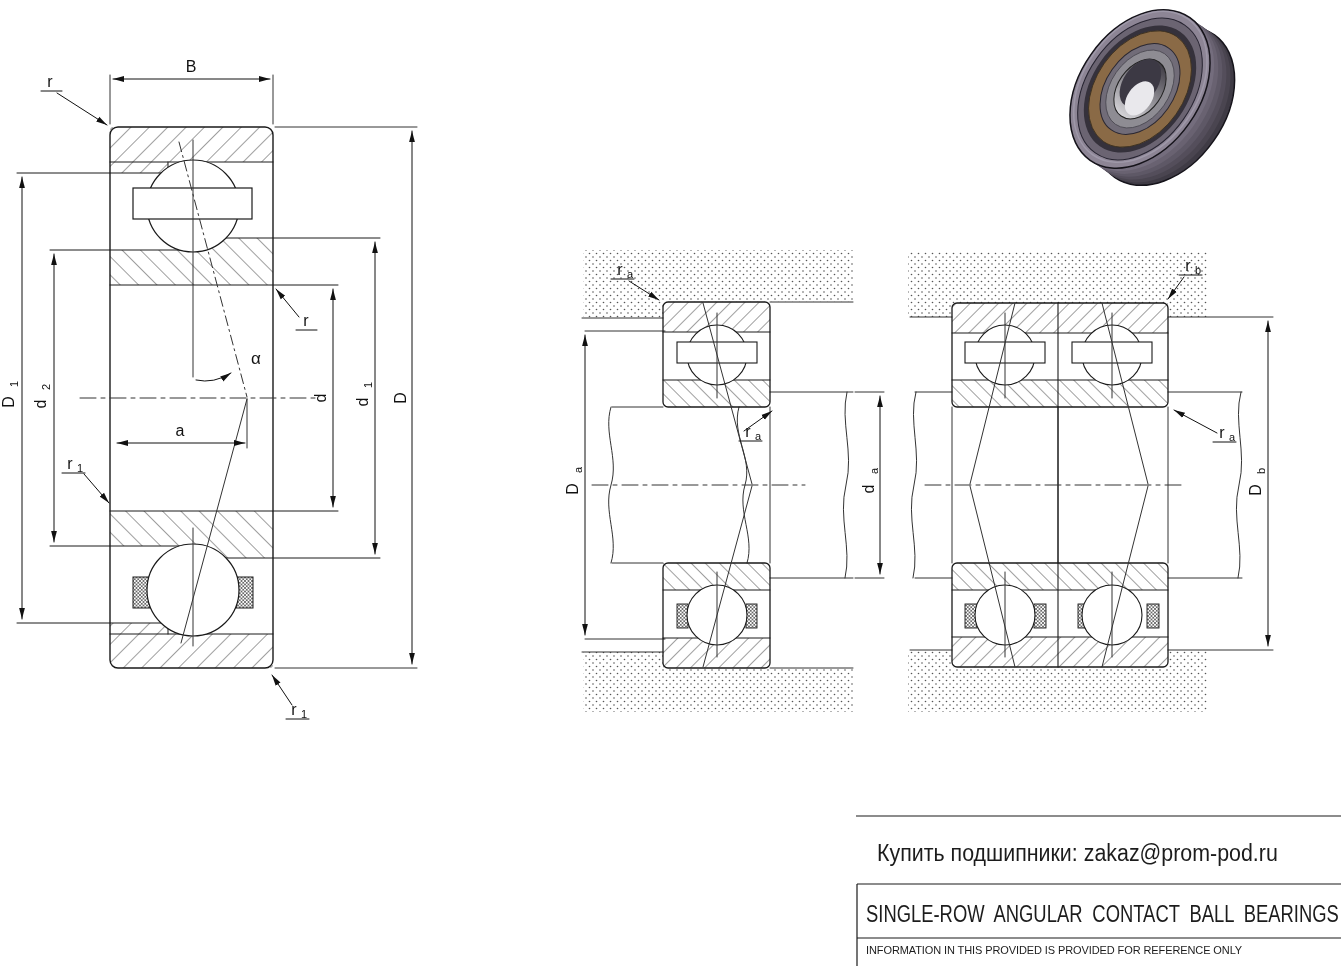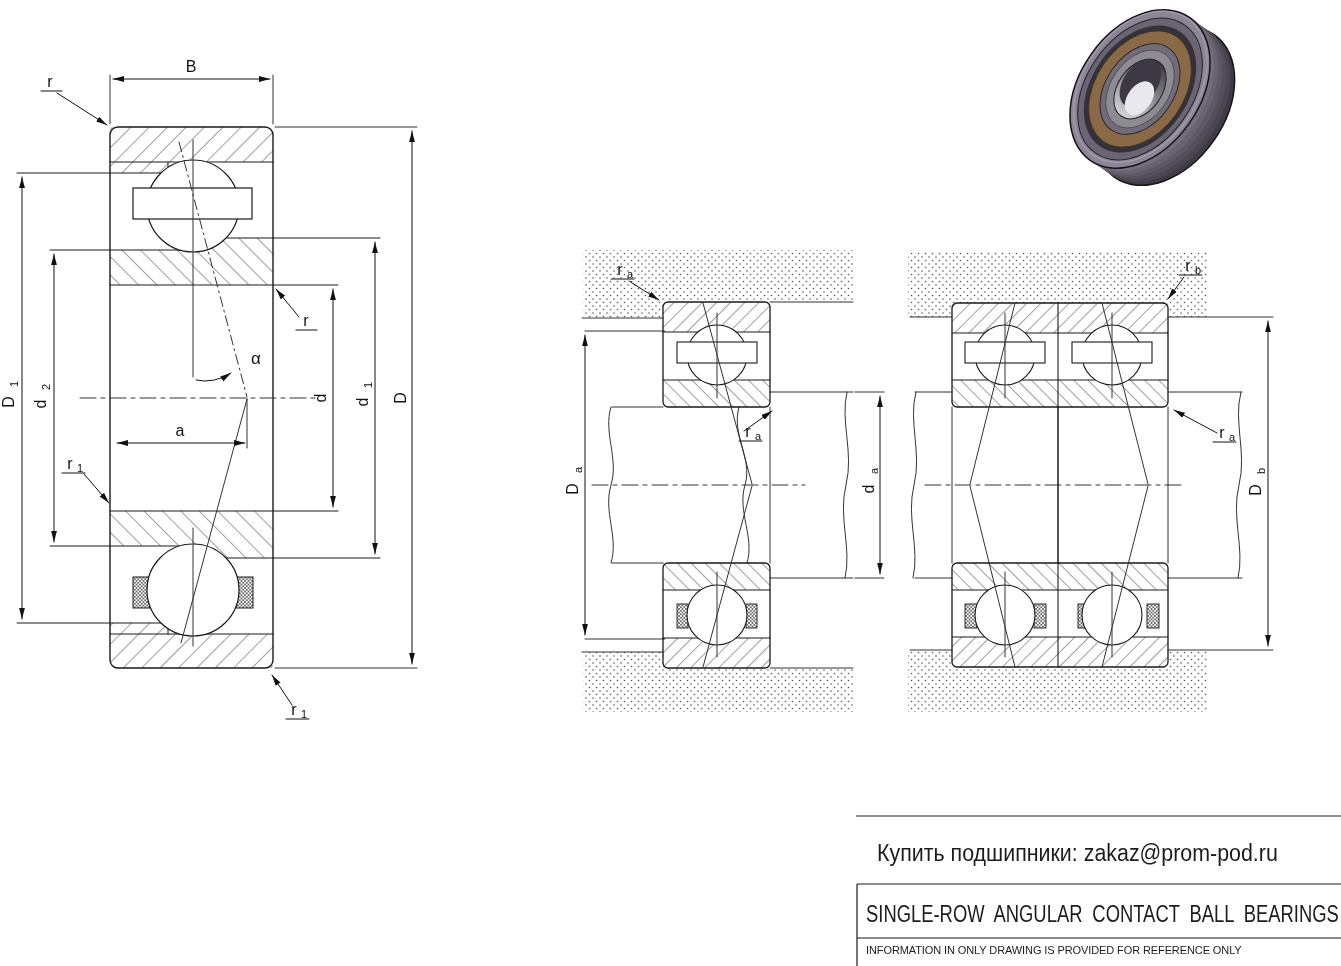--- a/index.html
+++ b/index.html
@@ -326,14 +326,14 @@
   <g stroke="#1a1a1a" stroke-width="1.2">
     <line x1="856" y1="816" x2="1341" y2="816"></line>
     <line x1="857" y1="884" x2="1341" y2="884"></line>
     <line x1="857" y1="938" x2="1341" y2="938"></line>
     <line x1="857" y1="884" x2="857" y2="966"></line>
   </g>
 </svg>
 
   <div class="ftext" id="contact-text">Купить подшипники: zakaz@prom-pod.ru</div>
   <div class="ftext" id="title-text">SINGLE-ROW ANGULAR CONTACT BALL BEARINGS</div>
-  <div class="ftext" id="disclaimer-text">INFORMATION IN ONLY DRAWING IS PROVIDED FOR REFERENCE ONLY</div>
+  <div class="ftext" id="disclaimer-text">INFORMATION IN THIS PROVIDED IS PROVIDED FOR REFERENCE ONLY</div>
 </div>
 
 </body></html>

